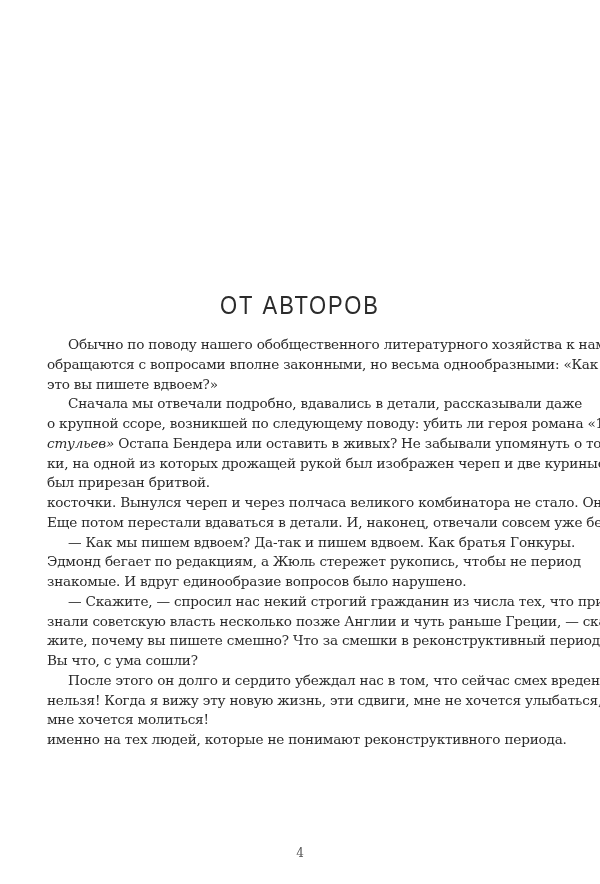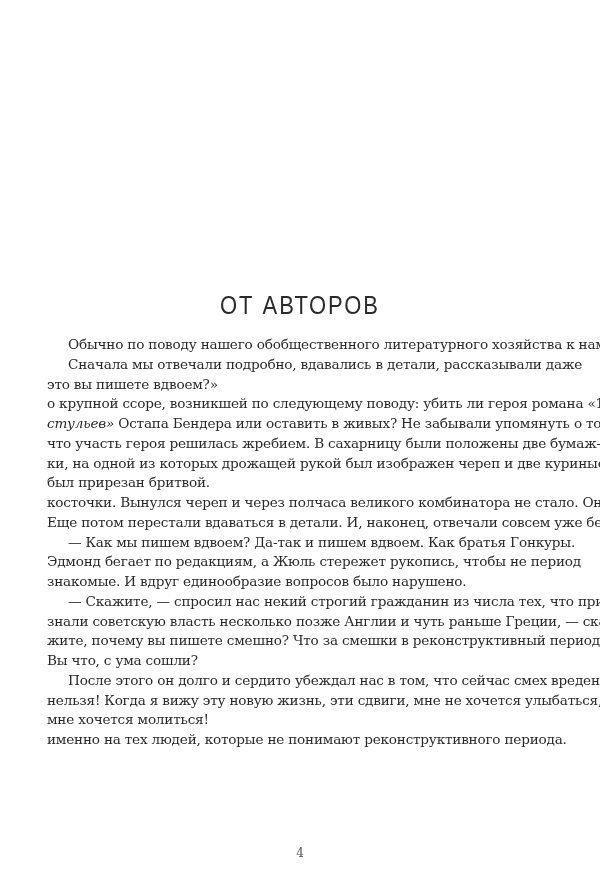--- a/index.html
+++ b/index.html
@@ -26,25 +26,25 @@
       font-size: 12px; color: #555;
     }
   </style>
 </head>
 <body>
 
 <div class="page">
   <div class="title">ОТ АВТОРОВ</div>
   <div class="body-text" id="body">
       <span class="line indent">Обычно по поводу нашего обобщественного литературного хозяйства к нам</span>
+      <span class="line">обращаются с вопросами вполне законными, но весьма однообразными: «Как</span>
+      <span class="line last">это вы пишете вдвоем?»</span>
       <span class="line indent">Сначала мы отвечали подробно, вдавались в детали, рассказывали даже</span>
-      <span class="line last">это вы пишете вдвоем?»</span>
       <span class="line">о крупной ссоре, возникшей по следующему поводу: убить ли героя романа «12</span>
       <span class="line"><span class="it">стульев»</span><span> Остапа Бендера или оставить в живых? Не забывали упомянуть о том,</span></span>
-      <span class="line">что участь героя решилась жребием. В сахарницу были положены две бумаж-</span>
       <span class="line">ки, на одной из которых дрожащей рукой был изображен череп и две куриные</span>
       <span class="line last">был прирезан бритвой.</span>
       <span class="line">косточки. Вынулся череп и через полчаса великого комбинатора не стало. Он</span>
       <span class="line">Еще потом перестали вдаваться в детали. И, наконец, отвечали совсем уже без</span>
       <span class="line indent">— Как мы пишем вдвоем? Да-так и пишем вдвоем. Как братья Гонкуры.</span>
       <span class="line">Эдмонд бегает по редакциям, а Жюль стережет рукопись, чтобы не период</span>
       <span class="line last">знакомые. И вдруг единообразие вопросов было нарушено.</span>
       <span class="line indent">— Скажите, — спросил нас некий строгий гражданин из числа тех, что при-</span>
       <span class="line">знали советскую власть несколько позже Англии и чуть раньше Греции, — ска-</span>
       <span class="line">жите, почему вы пишете смешно? Что за смешки в реконструктивный период?</span>

